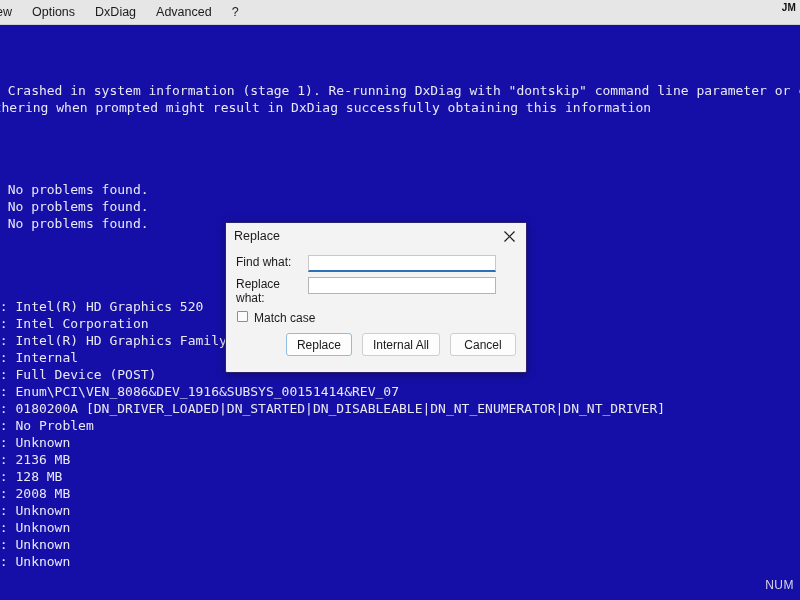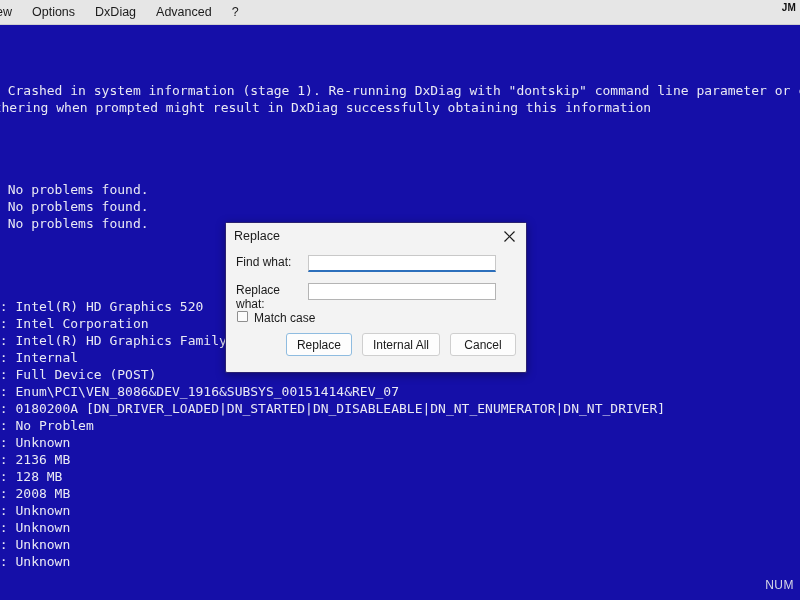--- a/index.html
+++ b/index.html
@@ -137,21 +137,21 @@
   }
   .field-input.focused {
     border: 1px solid #c8c8c8;
     border-bottom: 2px solid #2c6fbb;
   }
   .field-input.unfocused {
     border: 1px solid #b4b4b4;
   }
 
   #row-find { top: 32px; }
-  #row-replace { top: 60px; }
+  #row-replace { top: 54px; }
 
   #matchcase-row {
     position: absolute;
     left: 11px;
     top: 88px;
     display: flex;
   }
   #matchcase-box {
     width: 11px; height: 11px;
     border: 1px solid #8e8e8e;

